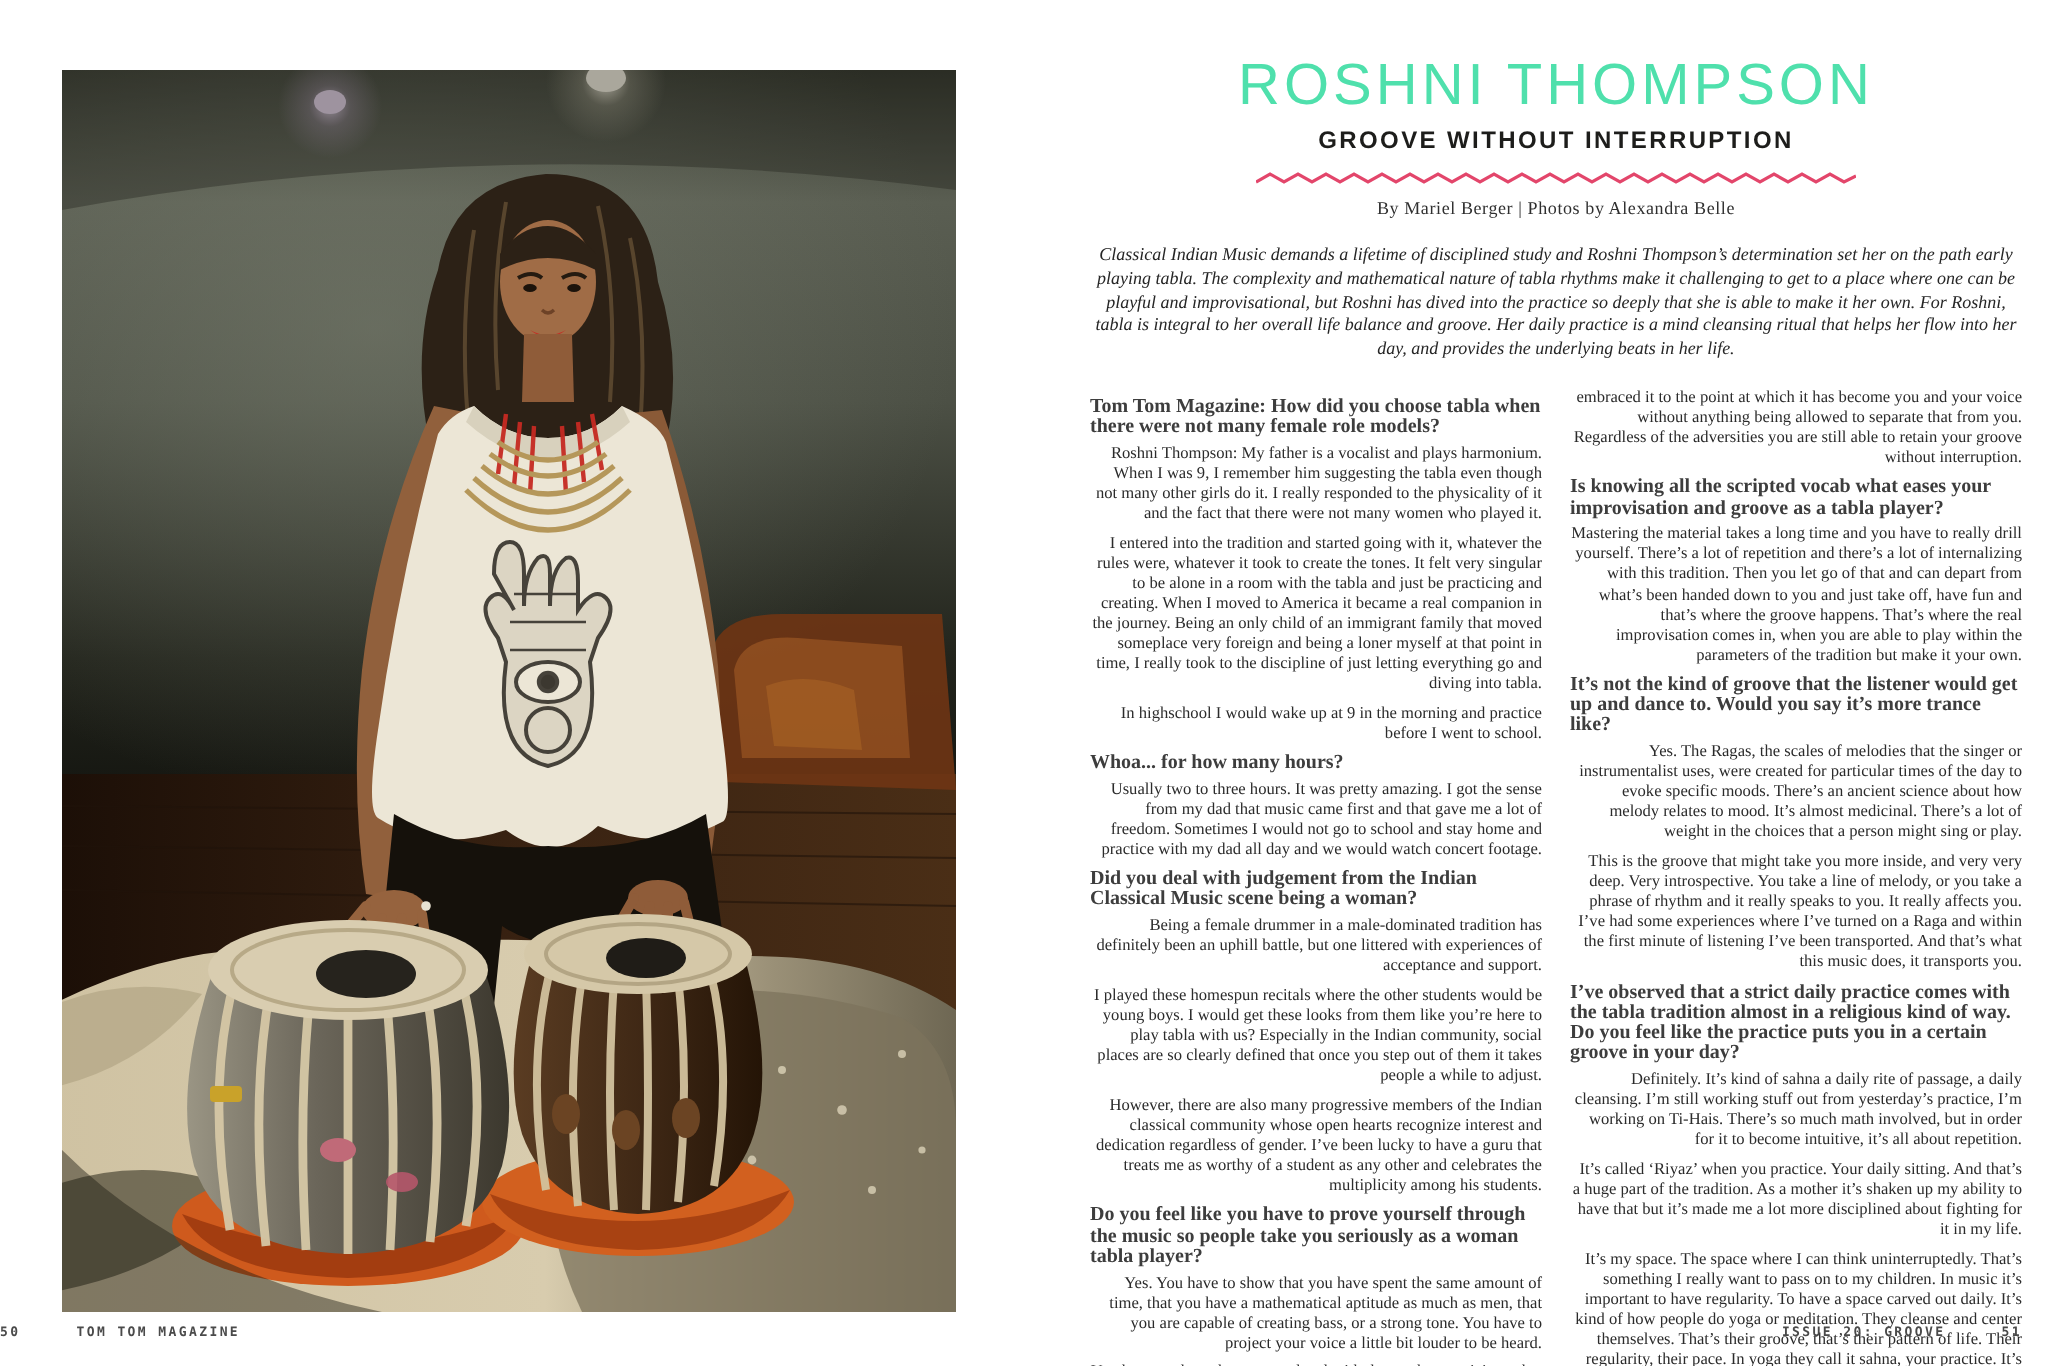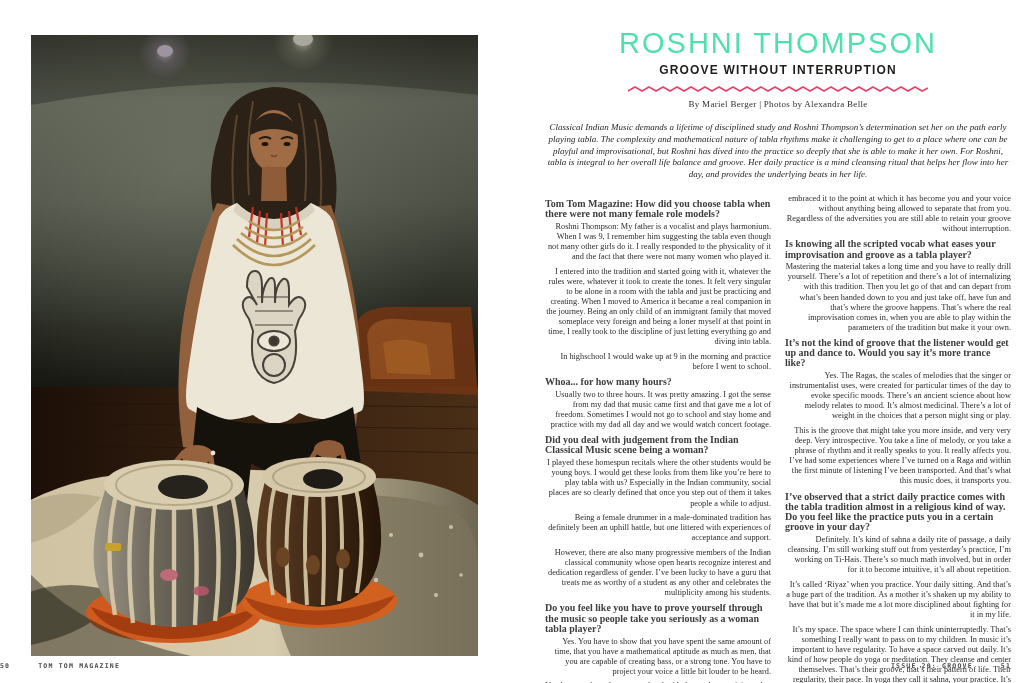--- a/index.html
+++ b/index.html
@@ -269,22 +269,22 @@
 
     <div class="columns">
       <div class="col">
           <p class="q">Tom Tom Magazine: How did you choose tabla when there were not many female role models?</p>
           <p class="a">Roshni Thompson: My father is a vocalist and plays harmonium. When I was 9, I remember him suggesting the tabla even though not many other girls do it. I really responded to the physicality of it and the fact that there were not many women who played it.</p>
           <p class="a">I entered into the tradition and started going with it, whatever the rules were, whatever it took to create the tones. It felt very singular to be alone in a room with the tabla and just be practicing and creating. When I moved to America it became a real companion in the journey. Being an only child of an immigrant family that moved someplace very foreign and being a loner myself at that point in time, I really took to the discipline of just letting everything go and diving into tabla.</p>
           <p class="a">In highschool I would wake up at 9 in the morning and practice before I went to school.</p>
           <p class="q">Whoa... for how many hours?</p>
           <p class="a">Usually two to three hours. It was pretty amazing. I got the sense from my dad that music came first and that gave me a lot of freedom. Sometimes I would not go to school and stay home and practice with my dad all day and we would watch concert footage.</p>
           <p class="q">Did you deal with judgement from the Indian Classical Music scene being a woman?</p>
+          <p class="a">Being a female drummer in a male-dominated tradition has definitely been an uphill battle, but one littered with experiences of acceptance and support.</p>
           <p class="a">I played these homespun recitals where the other students would be young boys. I would get these looks from them like you’re here to play tabla with us? Especially in the Indian community, social places are so clearly defined that once you step out of them it takes people a while to adjust.</p>
-          <p class="a">Being a female drummer in a male-dominated tradition has definitely been an uphill battle, but one littered with experiences of acceptance and support.</p>
           <p class="a">However, there are also many progressive members of the Indian classical community whose open hearts recognize interest and dedication regardless of gender. I’ve been lucky to have a guru that treats me as worthy of a student as any other and celebrates the multiplicity among his students.</p>
           <p class="q">Do you feel like you have to prove yourself through the music so people take you seriously as a woman tabla player?</p>
           <p class="a">Yes. You have to show that you have spent the same amount of time, that you have a mathematical aptitude as much as men, that you are capable of creating bass, or a strong tone. You have to project your voice a little bit louder to be heard.</p>
           <p class="a">You have to show that you are level with these other musicians, that you can speak through your instrument. That you have</p>
         </div>
       <div class="col">
           <p class="a">embraced it to the point at which it has become you and your voice without anything being allowed to separate that from you. Regardless of the adversities you are still able to retain your groove without interruption.</p>
           <p class="q">Is knowing all the scripted vocab what eases your improvisation and groove as a tabla player?</p>
           <p class="a">Mastering the material takes a long time and you have to really drill yourself. There’s a lot of repetition and there’s a lot of internalizing with this tradition. Then you let go of that and can depart from what’s been handed down to you and just take off, have fun and that’s where the groove happens. That’s where the real improvisation comes in, when you are able to play within the parameters of the tradition but make it your own.</p>
           <p class="q">It’s not the kind of groove that the listener would get up and dance to. Would you say it’s more trance like?</p>

